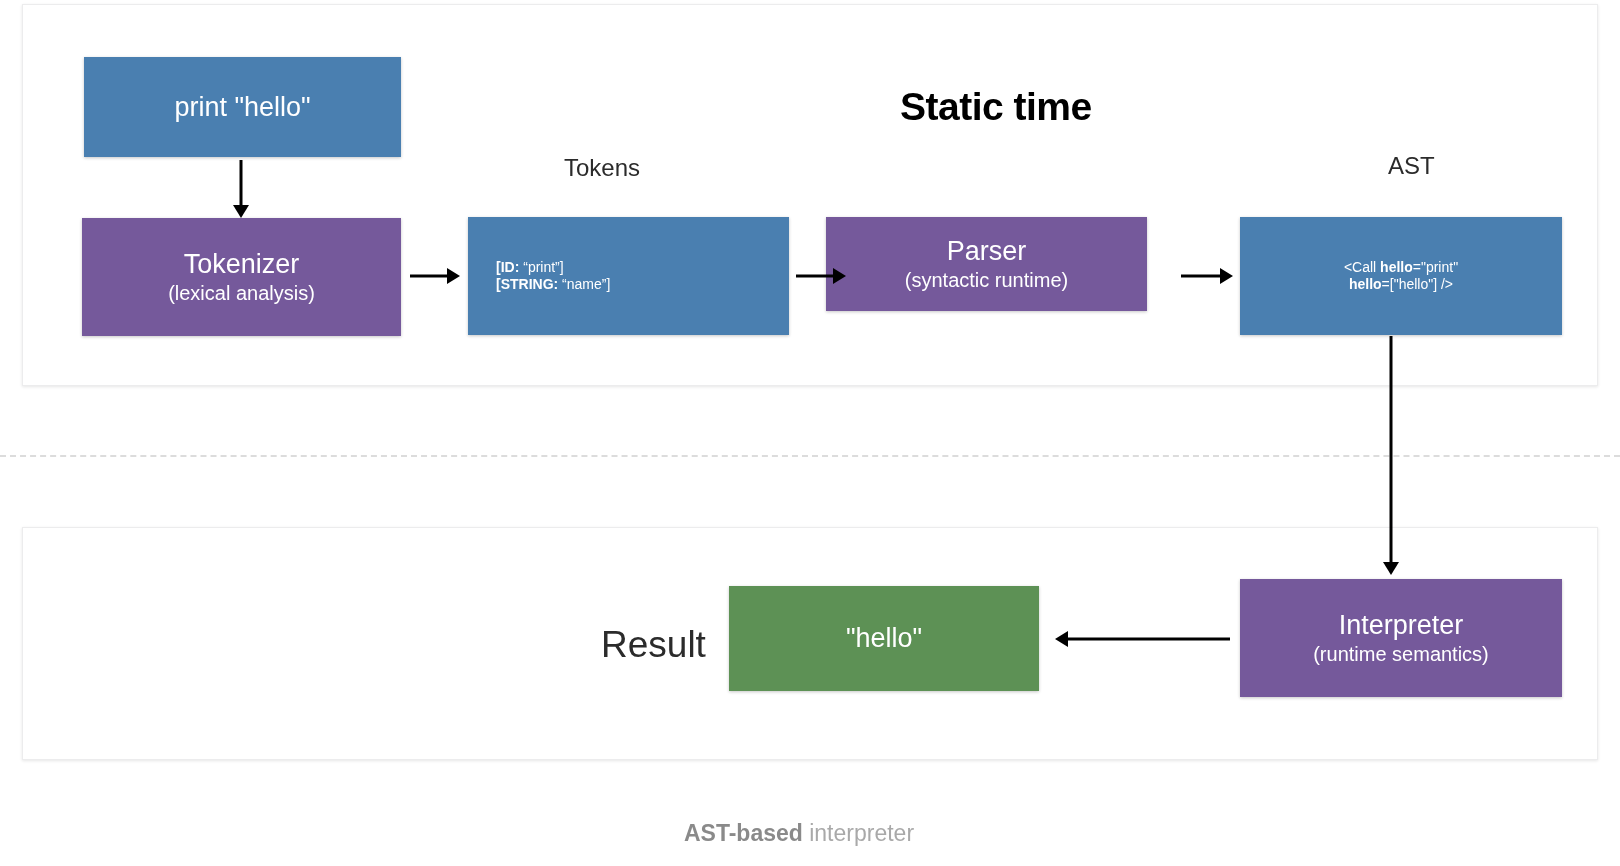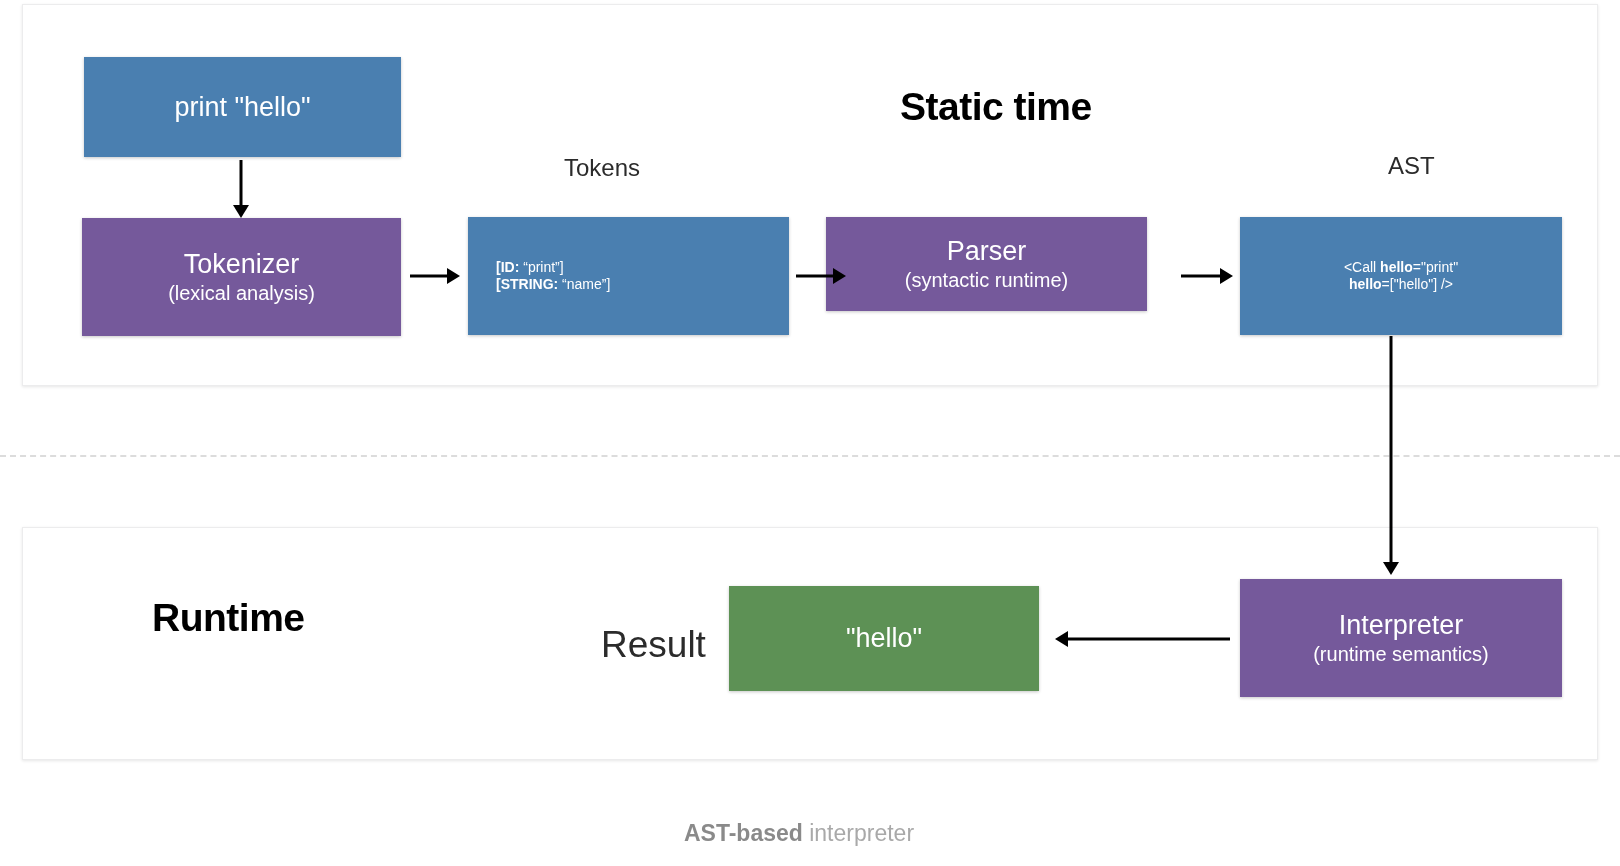--- a/index.html
+++ b/index.html
@@ -159,21 +159,20 @@
 
 <div id="stage">
 
   <div class="panel" id="panel-static"></div>
 
   <div class="divider-dashed"></div>
 
   <div class="panel" id="panel-runtime"></div>
 
   <div class="section-heading" id="heading-static">Static time</div>
-  <div class="section-heading" id="heading-runtime">Runtime</div>
 
   <div class="caption-label" id="label-tokens">Tokens</div>
   <div class="caption-label" id="label-ast">AST</div>
   <div class="caption-label" id="label-result">Result</div>
 
   <div class="box" id="box-source" style="background:#4a7fb0;">
     <span class="title">print "hello"</span>
   </div>
 
   <div class="box" id="box-tokenizer" style="background:#75599b;">

